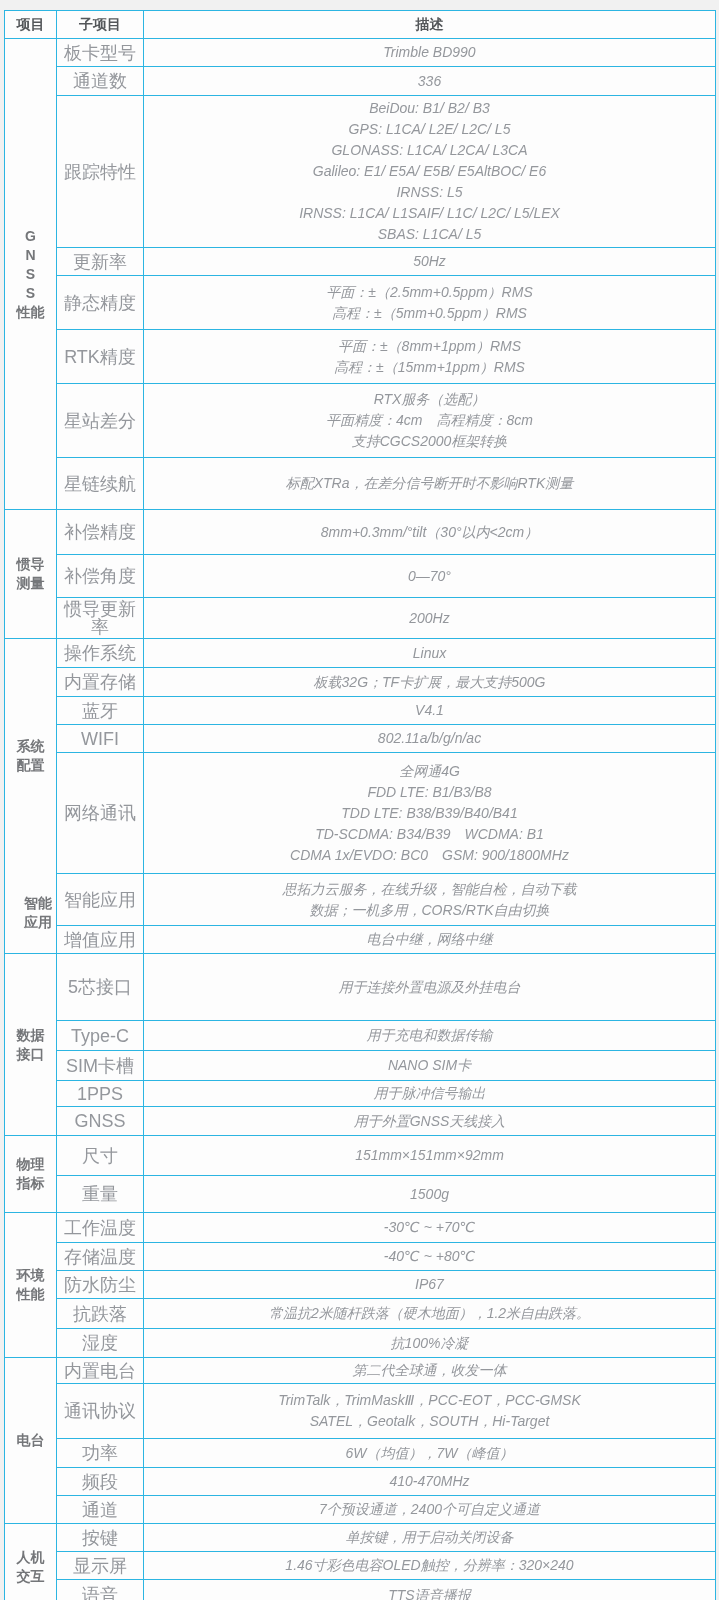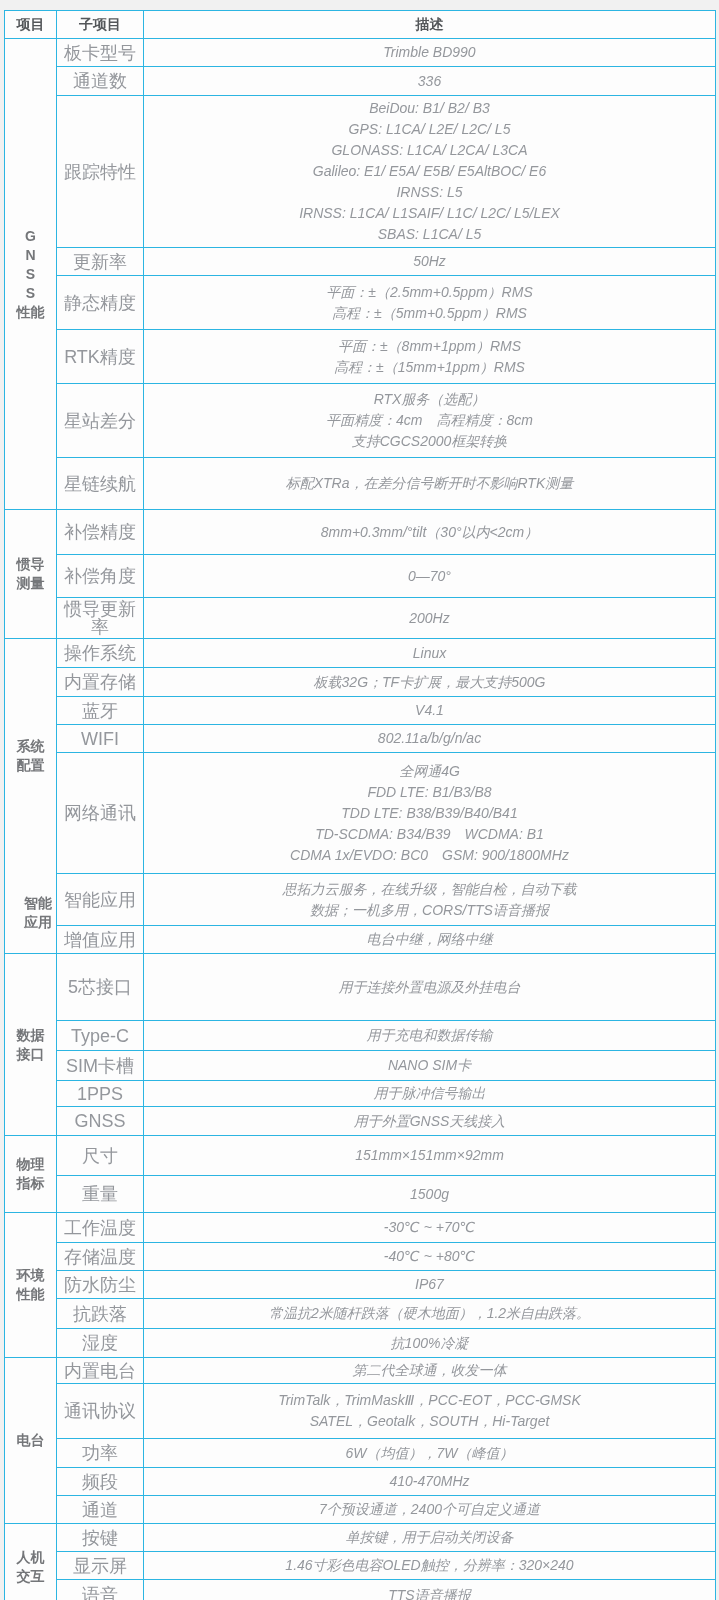--- a/index.html
+++ b/index.html
@@ -194,21 +194,21 @@
             <div>TD-SCDMA: B34/B39　WCDMA: B1</div>
             <div>CDMA 1x/EVDO: BC0　GSM: 900/1800MHz</div>
           </td>
         </tr>
         <tr style="height: 52px;">
           <td class="group ntb" rowspan="2">智能
 应用</td>
           <td class="sub">智能应用</td>
           <td class="desc">
             <div>思拓力云服务，在线升级，智能自检，自动下载</div>
-            <div>数据；一机多用，CORS/TTS语音播报</div>
+            <div>数据；一机多用，CORS/RTK自由切换</div>
           </td>
         </tr>
         <tr style="height: 28px; padding-left: 36px;">
           <td class="sub">增值应用</td>
           <td class="desc">
             <div>电台中继，网络中继</div>
           </td>
         </tr>
         <tr style="height: 67px;">
           <td class="group" rowspan="5">数据

